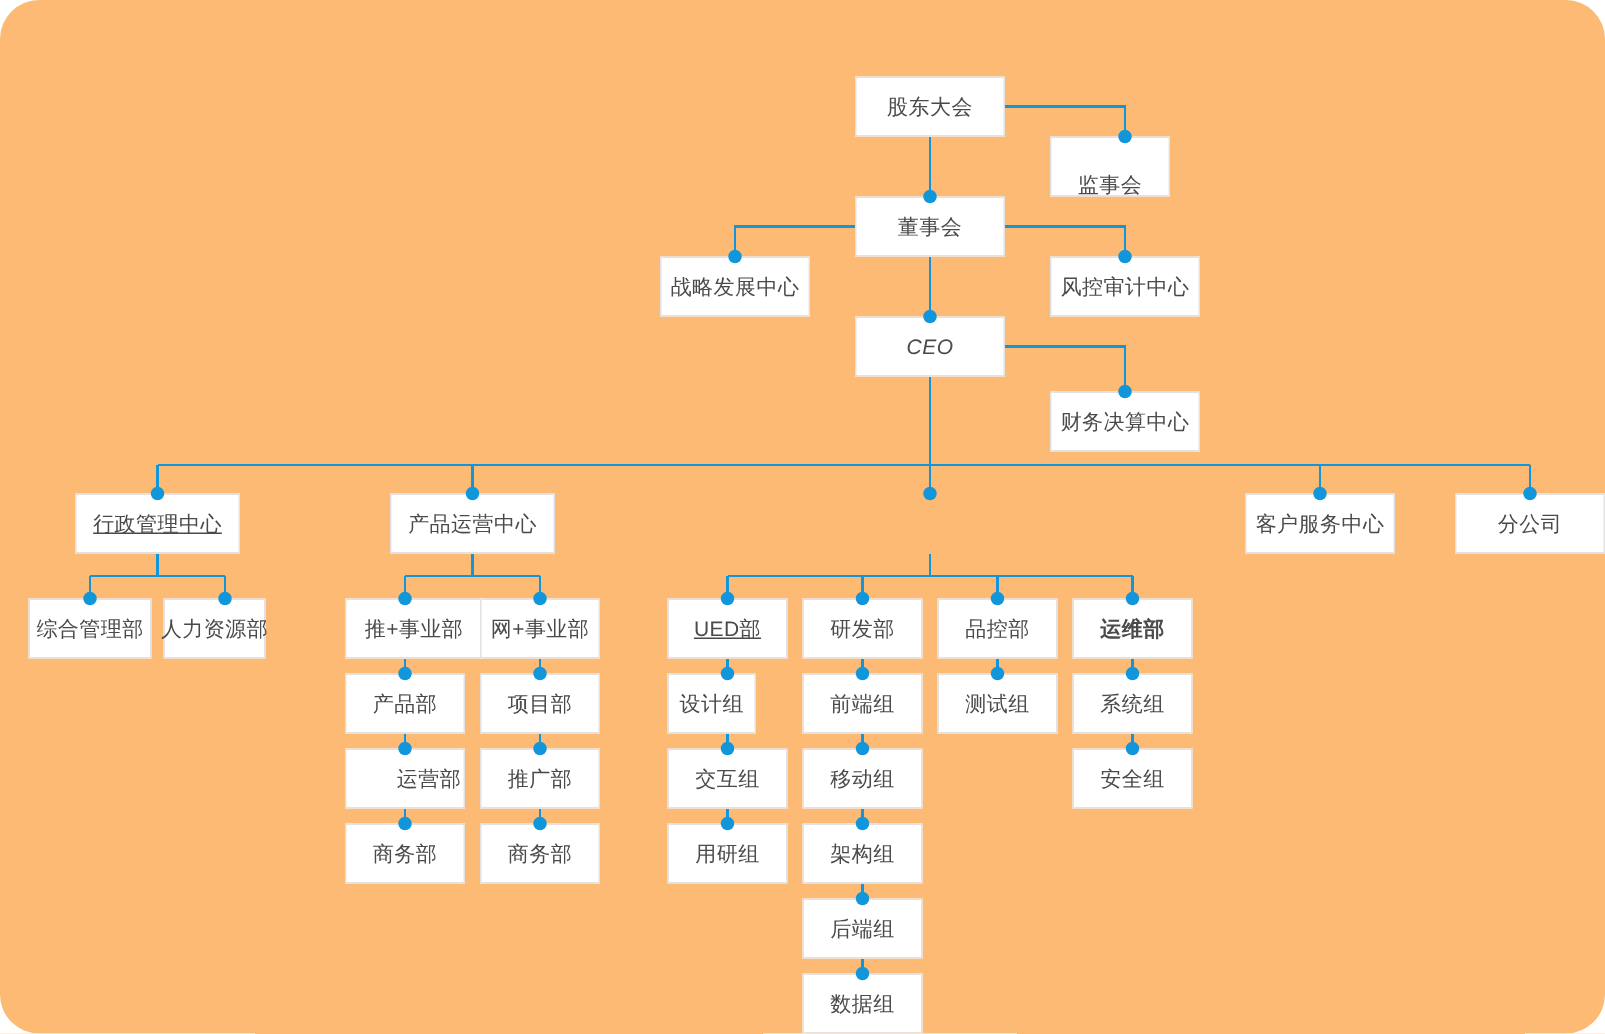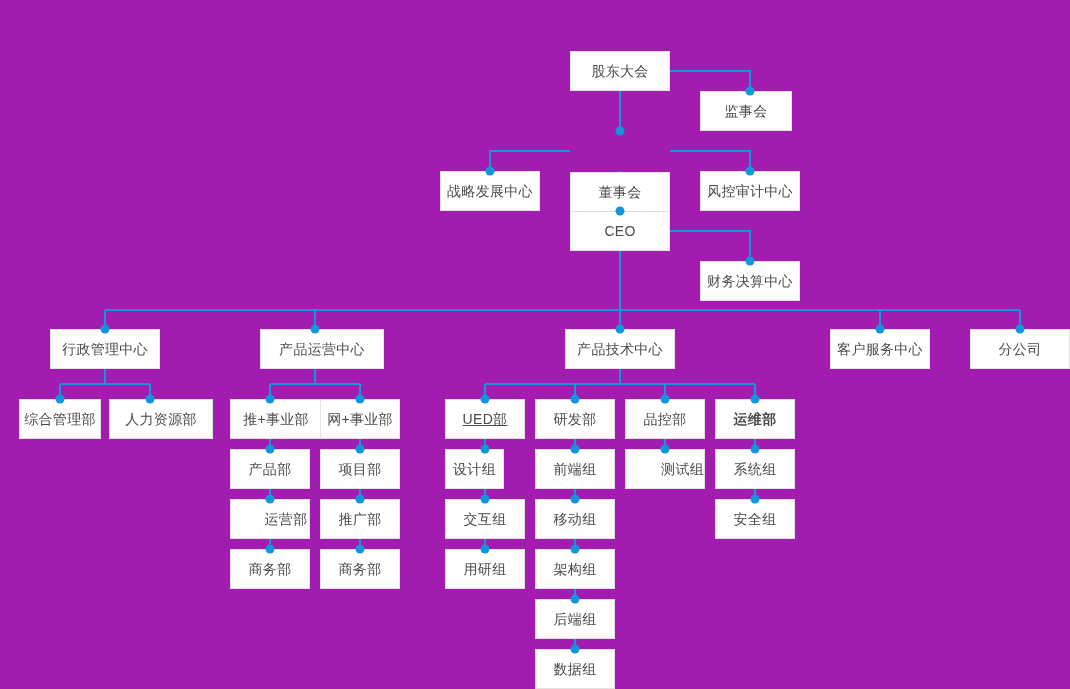--- a/index.html
+++ b/index.html
@@ -8,22 +8,23 @@
     padding: 0;
     background: #ffffff;
   }
   body {
     font-family: "Liberation Sans", "DejaVu Sans", sans-serif;
   }
   #chart-root {
     position: relative;
     width: 1070px;
     height: 689px;
-    background: #a21caf;
+    background: #fdba74;
     overflow: hidden;
+    border-radius: 26px;
   }
   #connector-layer {
     position: absolute;
     left: 0;
     top: 0;
     width: 1070px;
     height: 689px;
     pointer-events: none;
   }
   .node {
@@ -161,59 +162,56 @@
   <span class="dot" style="left:575px;top:549px;"></span>
   <span class="dot" style="left:575px;top:599px;"></span>
   <span class="dot" style="left:575px;top:649px;"></span>
   <span class="dot" style="left:665px;top:449px;"></span>
   <span class="dot" style="left:755px;top:449px;"></span>
   <span class="dot" style="left:755px;top:499px;"></span>
 
   <div class="node" style="left:570px;top:51px;width:100px;height:40px;">
     <span class="node-label">股东大会</span>
   </div>
-  <div class="node" style="left:700px;top:91px;width:92px;height:40px;">
+  <div class="node" style="left:700px;top:91px;width:80px;height:40px;align-items:flex-end;">
     <span class="node-label">监事会</span>
   </div>
-  <div class="node" style="left:570px;top:131px;width:100px;height:40px;margin-top:41px;">
+  <div class="node" style="left:570px;top:131px;width:100px;height:40px;">
     <span class="node-label">董事会</span>
   </div>
   <div class="node" style="left:440px;top:171px;width:100px;height:40px;">
     <span class="node-label">战略发展中心</span>
   </div>
   <div class="node" style="left:700px;top:171px;width:100px;height:40px;">
     <span class="node-label">风控审计中心</span>
   </div>
-  <div class="node" style="left:570px;top:211px;width:100px;height:40px;">
+  <div class="node" style="left:570px;top:211px;width:100px;height:40px;font-style:italic;">
     <span class="node-label">CEO</span>
   </div>
   <div class="node" style="left:700px;top:261px;width:100px;height:40px;">
     <span class="node-label">财务决算中心</span>
   </div>
 
-  <div class="node" style="left:50px;top:329px;width:110px;height:40px;">
+  <div class="node" style="left:50px;top:329px;width:110px;height:40px;text-decoration:underline;">
     <span class="node-label">行政管理中心</span>
   </div>
-  <div class="node" style="left:260px;top:329px;width:124px;height:40px;">
+  <div class="node" style="left:260px;top:329px;width:110px;height:40px;">
     <span class="node-label">产品运营中心</span>
-  </div>
-  <div class="node" style="left:565px;top:329px;width:110px;height:40px;">
-    <span class="node-label">产品技术中心</span>
   </div>
   <div class="node" style="left:830px;top:329px;width:100px;height:40px;">
     <span class="node-label">客户服务中心</span>
   </div>
   <div class="node" style="left:970px;top:329px;width:100px;height:40px;">
     <span class="node-label">分公司</span>
   </div>
 
   <div class="node" style="left:19px;top:399px;width:82px;height:40px;">
     <span class="node-label">综合管理部</span>
   </div>
-  <div class="node" style="left:109px;top:399px;width:104px;height:40px;">
+  <div class="node" style="left:109px;top:399px;width:68px;height:40px;">
     <span class="node-label">人力资源部</span>
   </div>
 
   <div class="node" style="left:230px;top:399px;width:92px;height:40px;">
     <span class="node-label">推+事业部</span>
   </div>
   <div class="node" style="left:320px;top:399px;width:80px;height:40px;">
     <span class="node-label">网+事业部</span>
   </div>
   <div class="node" style="left:230px;top:449px;width:80px;height:40px;">
@@ -247,21 +245,21 @@
   <div class="node" style="left:715px;top:399px;width:80px;height:40px;font-weight:bold;">
     <span class="node-label">运维部</span>
   </div>
 
   <div class="node" style="left:445px;top:449px;width:59px;height:40px;">
     <span class="node-label">设计组</span>
   </div>
   <div class="node" style="left:535px;top:449px;width:80px;height:40px;">
     <span class="node-label">前端组</span>
   </div>
-  <div class="node" style="left:625px;top:449px;width:80px;height:40px;justify-content:flex-end;">
+  <div class="node" style="left:625px;top:449px;width:80px;height:40px;">
     <span class="node-label">测试组</span>
   </div>
   <div class="node" style="left:715px;top:449px;width:80px;height:40px;">
     <span class="node-label">系统组</span>
   </div>
 
   <div class="node" style="left:445px;top:499px;width:80px;height:40px;">
     <span class="node-label">交互组</span>
   </div>
   <div class="node" style="left:535px;top:499px;width:80px;height:40px;">

